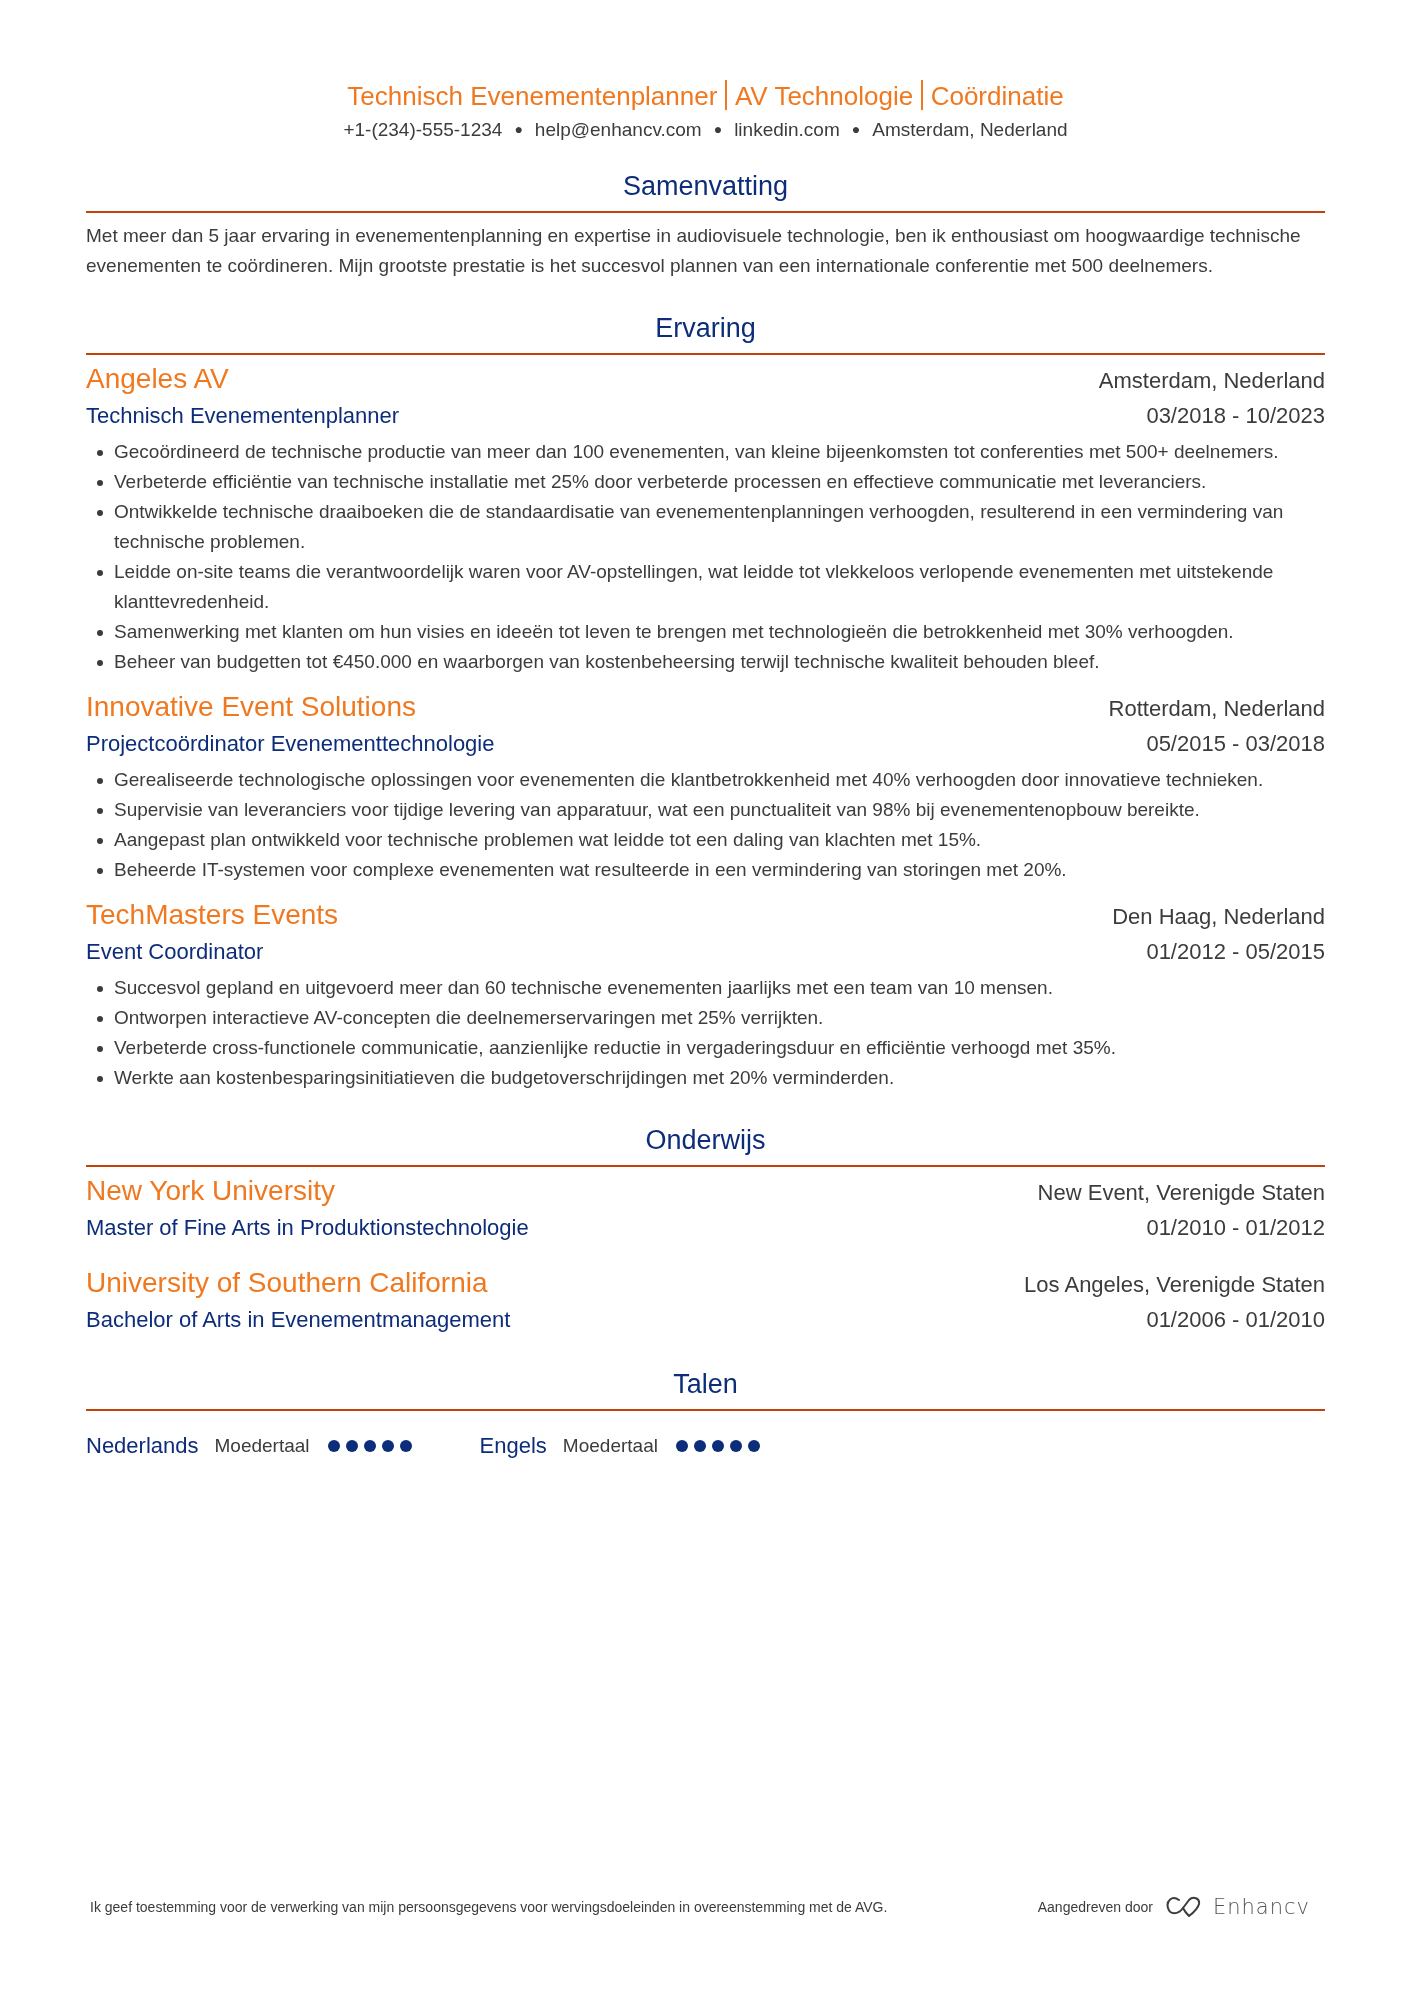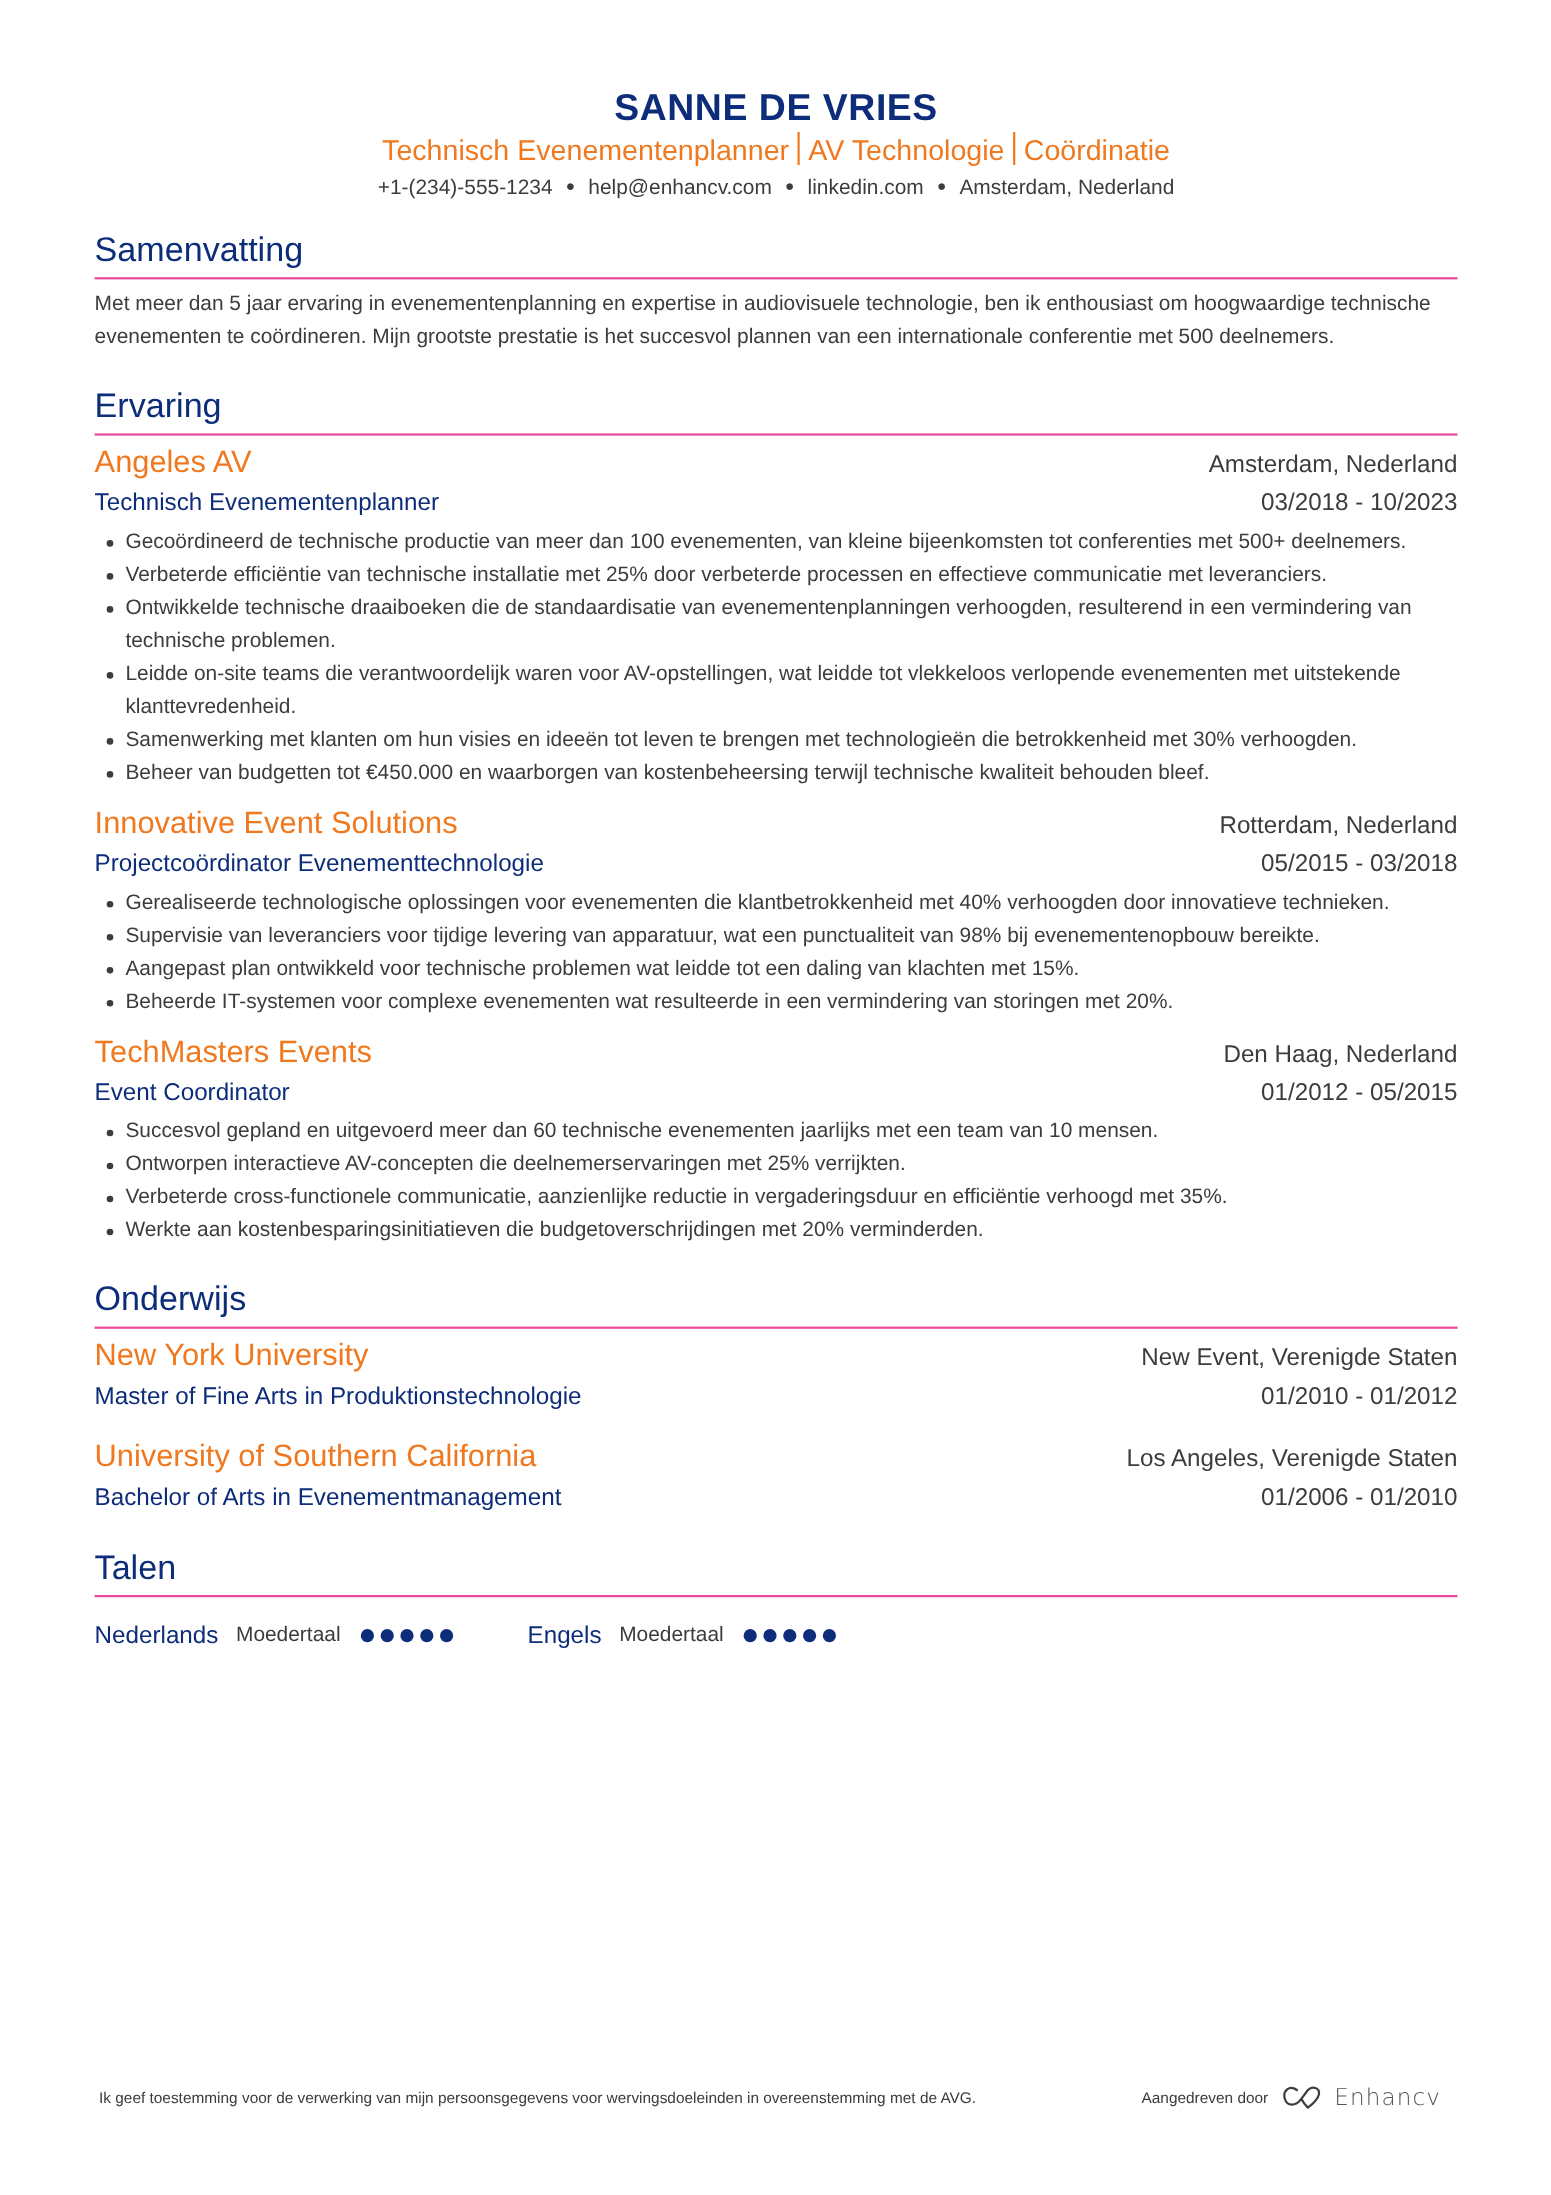--- a/index.html
+++ b/index.html
@@ -15,22 +15,22 @@
     line-height: 40px; margin: 0;
   }
   .headline {
     font-size: 26px; color: #f0781e; line-height: 36px; margin-top: 0px;
   }
   .headline .sep { display: inline-block; width: 1.5px; height: 30px; background: #f0781e; vertical-align: -5px; margin: 0 8px; }
   .contact { font-size: 19px; color: #3c3c3c; line-height: 26px; margin-top: 2px; }
   .contact .dot { margin: 0 12px; font-size: 14px; vertical-align: 2px; }
 
   .section-title {
-    font-size: 31px; color: #0d2d7a; line-height: 34px;
-    padding-bottom: 8px; border-bottom: 2px solid #ec4899;
+    text-align: center; font-size: 27px; color: #0d2d7a; line-height: 34px;
+    padding-bottom: 8px; border-bottom: 2px solid #c2410c;
   }
   .summary { font-size: 19px; line-height: 30px; color: #3c3c3c; margin-top: 8px; }
 
   .entry-row { display: flex; justify-content: space-between; align-items: baseline; }
   .org { font-size: 28px; color: #f0781e; line-height: 36px; }
   .loc { font-size: 22px; color: #3c3c3c; line-height: 36px; }
   .role { font-size: 22px; color: #0d2d7a; line-height: 34px; }
   .dates { font-size: 22px; color: #3c3c3c; line-height: 34px; }
 
   ul.bullets { list-style: none; margin: 4px 0 0 0; padding: 0; }
@@ -54,21 +54,20 @@
   .powered { display: flex; align-items: center; font-size: 14px; color: #3c3c3c; margin-right: 10px; }
   .powered svg { margin: 0 10px 0 12px; }
   .brand { font-size: 21px; color: #555; letter-spacing: 1px; font-family: "DejaVu Sans", sans-serif; font-weight: 300; }
 </style>
 </head>
 <body>
 
 <div class="page">
 
   <div class="header">
-    <div class="name">SANNE DE VRIES</div>
     <div class="headline">
       <span>Technisch Evenementenplanner</span><span class="sep"></span><span>AV Technologie</span><span class="sep"></span><span>Coördinatie</span>
     </div>
     <div class="contact">
       <span>+1-(234)-555-1234</span><span class="dot">●</span><span>help@enhancv.com</span><span class="dot">●</span><span>linkedin.com</span><span class="dot">●</span><span>Amsterdam, Nederland</span>
     </div>
   </div>
 
   <div style="margin-top:26px;">
     <div class="section-title">Samenvatting</div>

